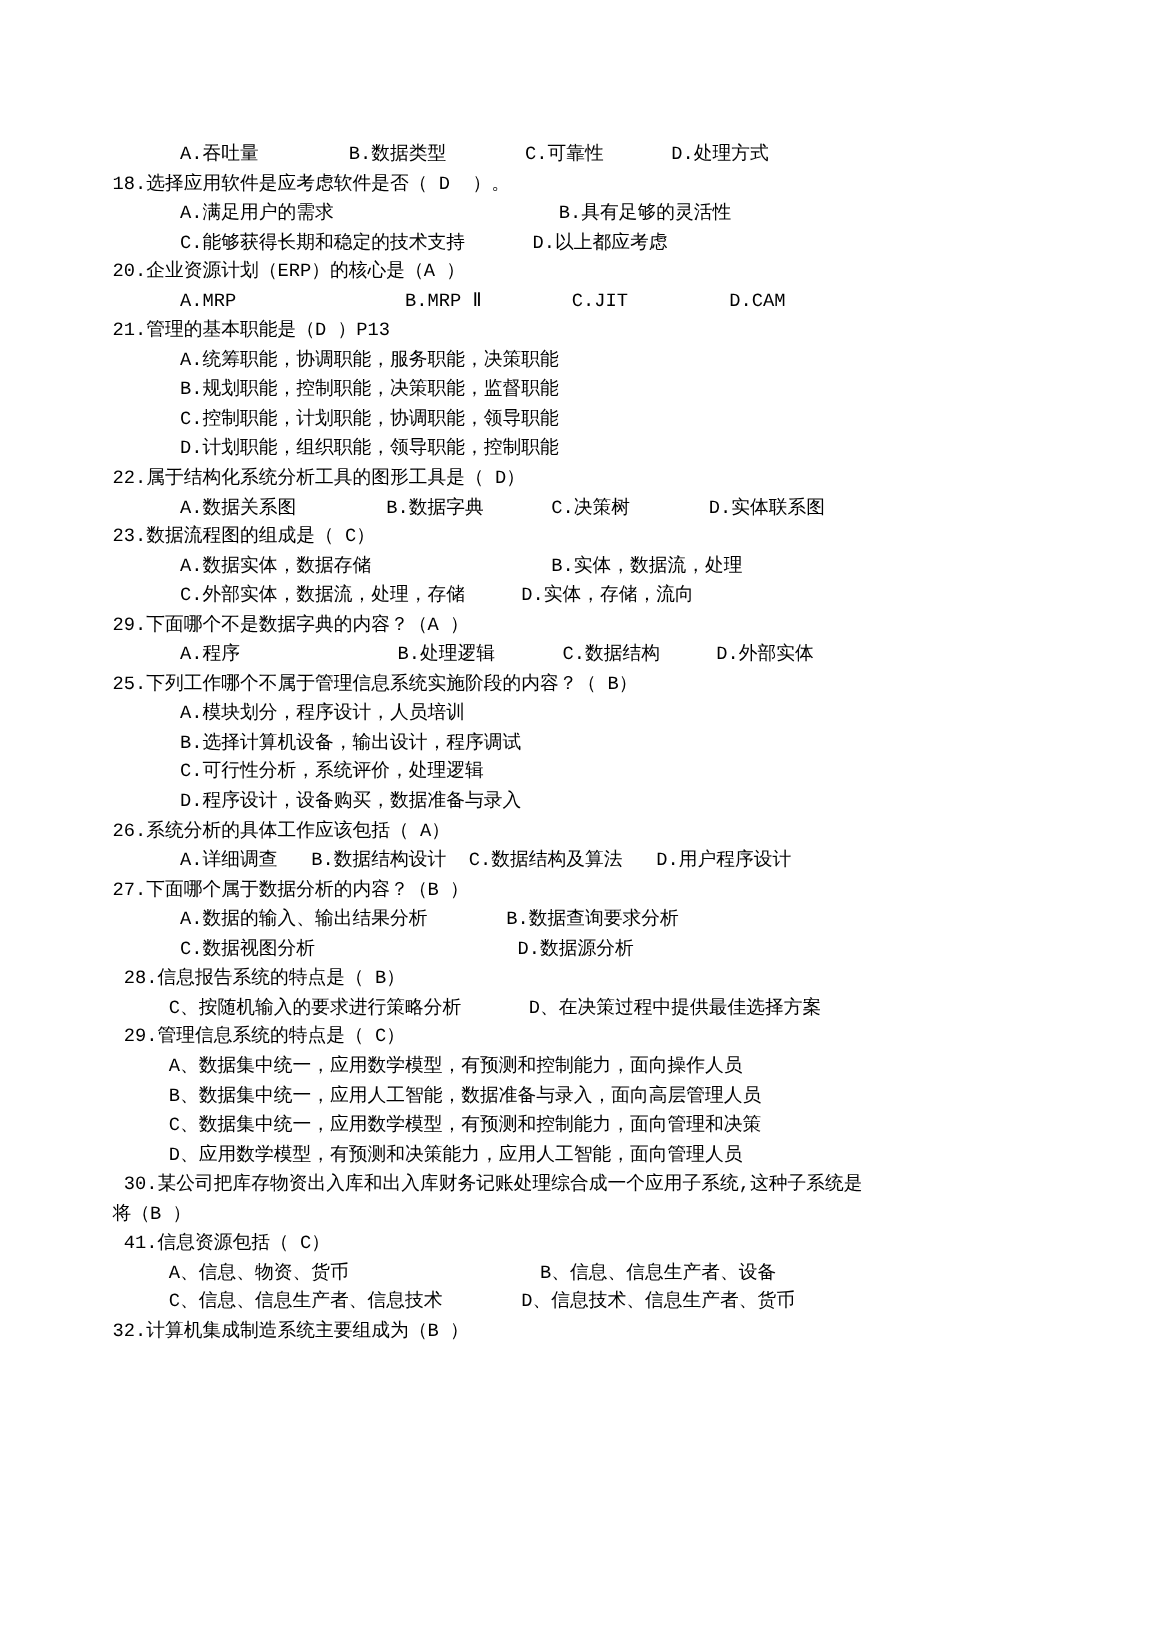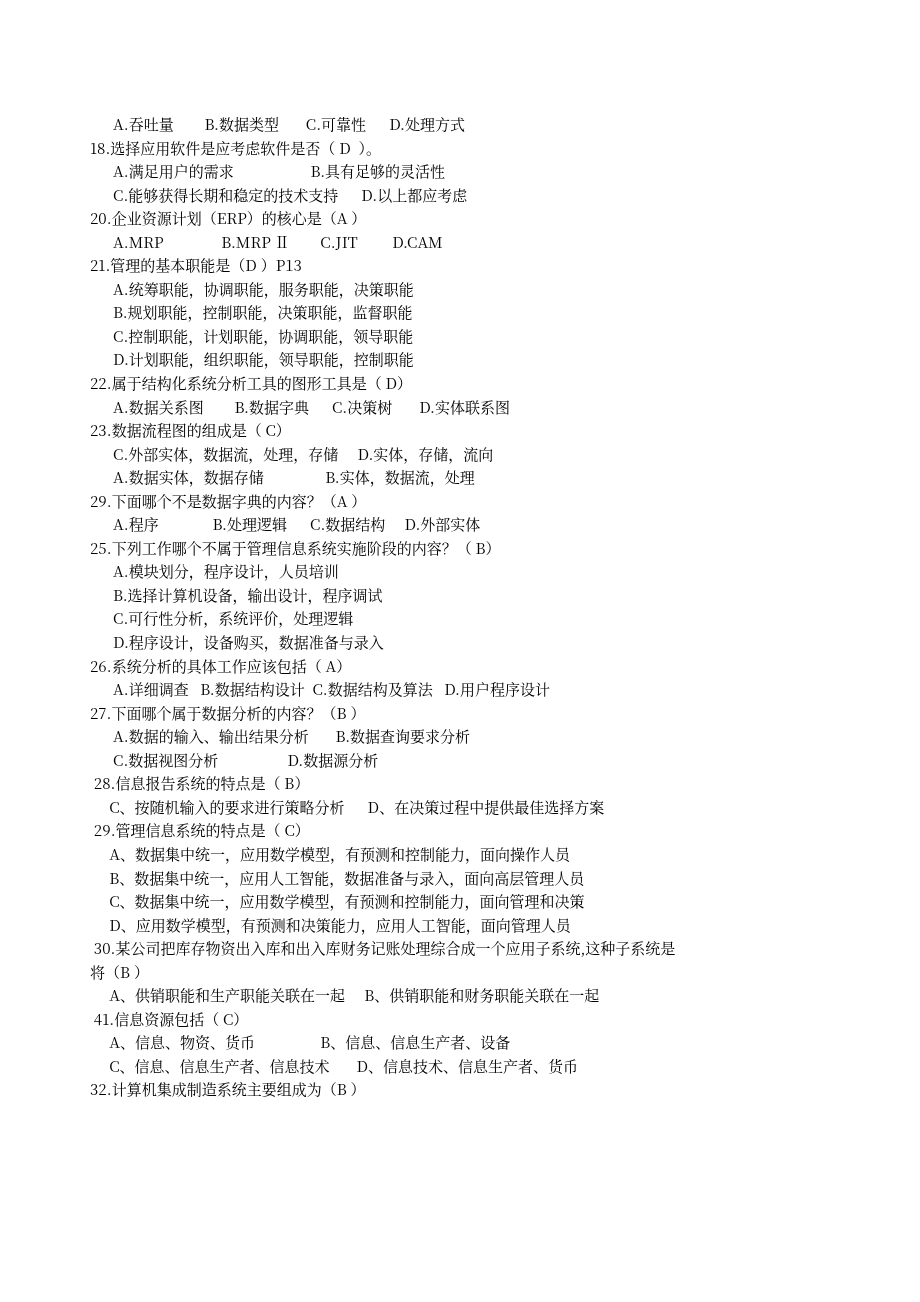--- a/index.html
+++ b/index.html
@@ -12,42 +12,43 @@
     min-height: 1302px;
     box-sizing: border-box;
     padding: 112px 90px 80px 90px;
     font-family: "SimSun", "宋体", "Songti SC", "STSong", "Noto Serif CJK SC", serif;
     font-size: 15px;
     color: #000;
     line-height: 1.57;
   }
   .line {
     white-space: pre;
+    font-family: Liberation Mono, monospace;
   }
 </style>
 </head>
 <body>
 
 <div id="doc">
     <div class="line">      A.吞吐量        B.数据类型       C.可靠性      D.处理方式</div>
     <div class="line">18.选择应用软件是应考虑软件是否（ D  ）。</div>
     <div class="line">      A.满足用户的需求                    B.具有足够的灵活性</div>
     <div class="line">      C.能够获得长期和稳定的技术支持      D.以上都应考虑</div>
     <div class="line">20.企业资源计划（ERP）的核心是（A ）</div>
     <div class="line">      A.MRP               B.MRP Ⅱ        C.JIT         D.CAM</div>
     <div class="line">21.管理的基本职能是（D ）P13</div>
     <div class="line">      A.统筹职能，协调职能，服务职能，决策职能</div>
     <div class="line">      B.规划职能，控制职能，决策职能，监督职能</div>
     <div class="line">      C.控制职能，计划职能，协调职能，领导职能</div>
     <div class="line">      D.计划职能，组织职能，领导职能，控制职能</div>
     <div class="line">22.属于结构化系统分析工具的图形工具是（ D）</div>
     <div class="line">      A.数据关系图        B.数据字典      C.决策树       D.实体联系图</div>
     <div class="line">23.数据流程图的组成是（ C）</div>
+    <div class="line">      A.数据实体，数据存储                B.实体，数据流，处理</div>
     <div class="line">      C.外部实体，数据流，处理，存储     D.实体，存储，流向</div>
-    <div class="line">      A.数据实体，数据存储                B.实体，数据流，处理</div>
     <div class="line">29.下面哪个不是数据字典的内容？（A ）</div>
     <div class="line">      A.程序              B.处理逻辑      C.数据结构     D.外部实体</div>
     <div class="line">25.下列工作哪个不属于管理信息系统实施阶段的内容？（ B）</div>
     <div class="line">      A.模块划分，程序设计，人员培训</div>
     <div class="line">      B.选择计算机设备，输出设计，程序调试</div>
     <div class="line">      C.可行性分析，系统评价，处理逻辑</div>
     <div class="line">      D.程序设计，设备购买，数据准备与录入</div>
     <div class="line">26.系统分析的具体工作应该包括（ A）</div>
     <div class="line">      A.详细调查   B.数据结构设计  C.数据结构及算法   D.用户程序设计</div>
     <div class="line">27.下面哪个属于数据分析的内容？（B ）</div>
@@ -55,18 +56,17 @@
     <div class="line">      C.数据视图分析                  D.数据源分析</div>
     <div class="line"> 28.信息报告系统的特点是（ B）</div>
     <div class="line">     C、按随机输入的要求进行策略分析      D、在决策过程中提供最佳选择方案</div>
     <div class="line"> 29.管理信息系统的特点是（ C）</div>
     <div class="line">     A、数据集中统一，应用数学模型，有预测和控制能力，面向操作人员</div>
     <div class="line">     B、数据集中统一，应用人工智能，数据准备与录入，面向高层管理人员</div>
     <div class="line">     C、数据集中统一，应用数学模型，有预测和控制能力，面向管理和决策</div>
     <div class="line">     D、应用数学模型，有预测和决策能力，应用人工智能，面向管理人员</div>
     <div class="line"> 30.某公司把库存物资出入库和出入库财务记账处理综合成一个应用子系统,这种子系统是</div>
     <div class="line">将（B ）</div>
-    <div class="line">     A、供销职能和生产职能关联在一起     B、供销职能和财务职能关联在一起</div>
     <div class="line"> 41.信息资源包括（ C）</div>
     <div class="line">     A、信息、物资、货币                 B、信息、信息生产者、设备</div>
     <div class="line">     C、信息、信息生产者、信息技术       D、信息技术、信息生产者、货币</div>
     <div class="line">32.计算机集成制造系统主要组成为（B ）</div>
   </div>
 
 </body></html>

